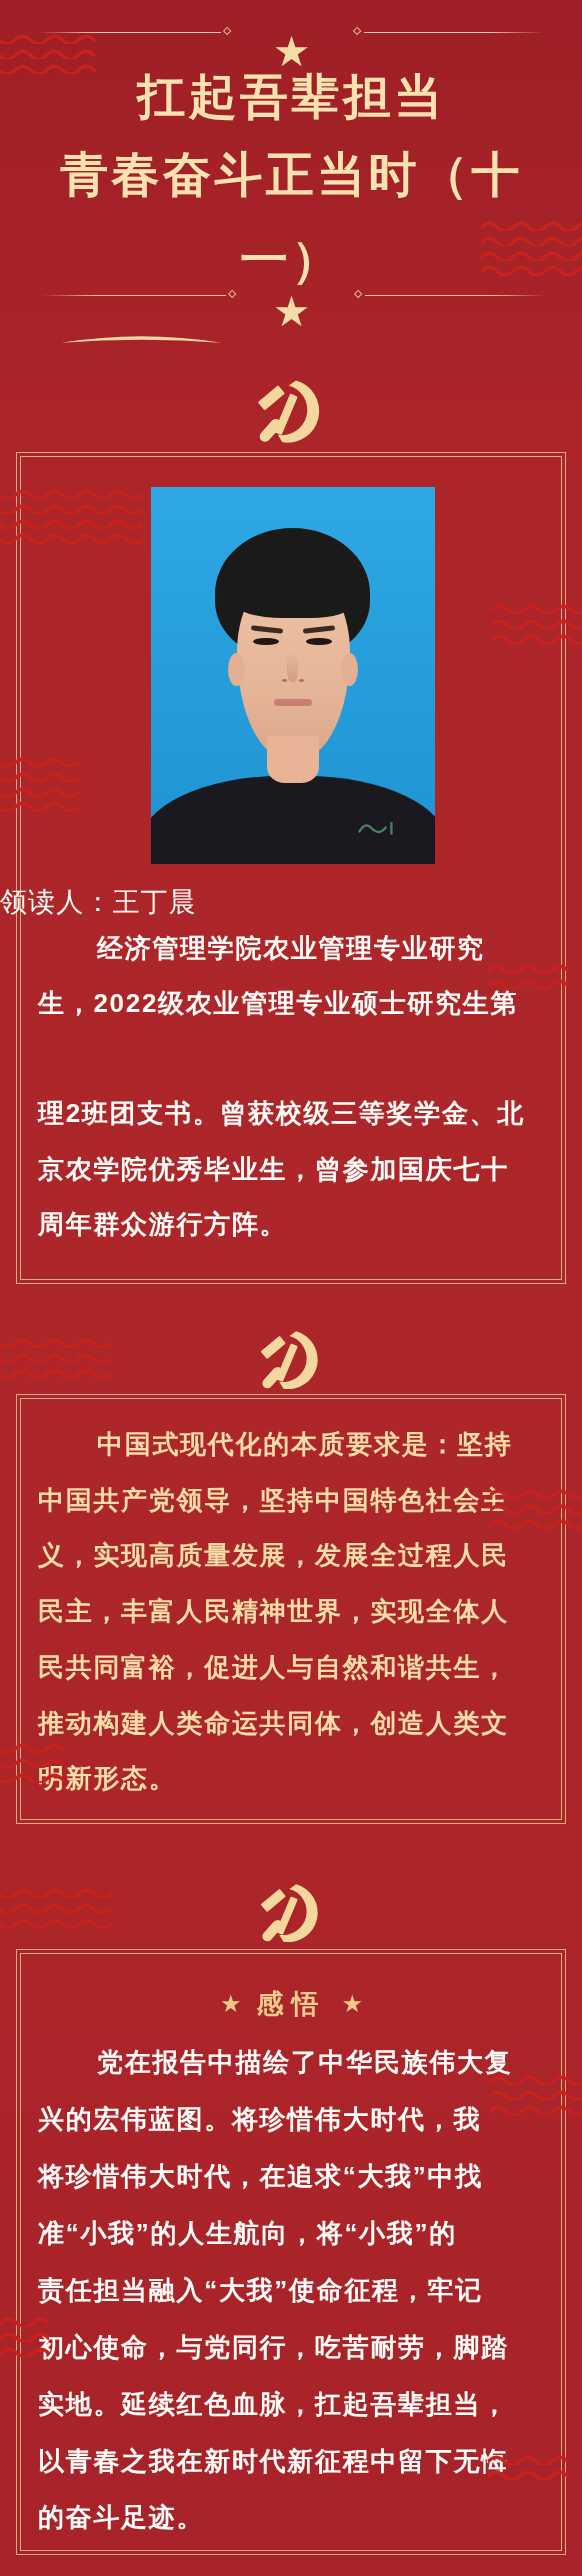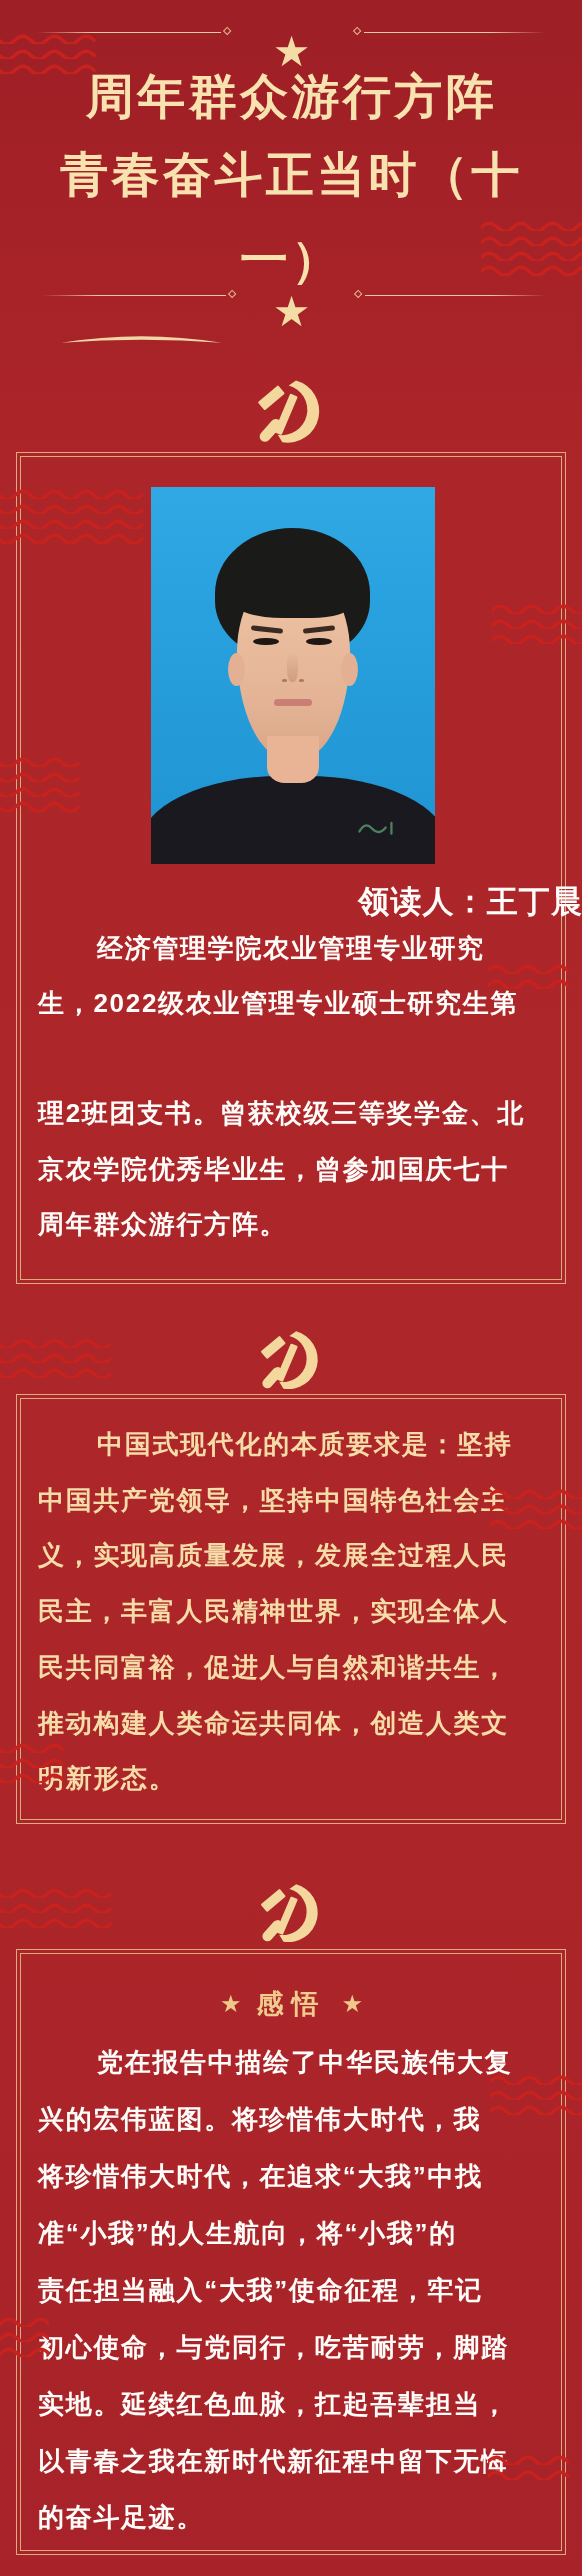--- a/index.html
+++ b/index.html
@@ -79,22 +79,22 @@
   #photo .wm{position:absolute;left:205px;top:333px;opacity:.85;}
   
   .bline{
     position:absolute;left:38px;width:507px;height:32px;line-height:32px;
     font-size:26px;font-weight:700;letter-spacing:1.7px;white-space:nowrap;
     color:var(--body-white);
   }
   .bline.indent{padding-left:59px;}
   .bline.goldtext{color:var(--quote-gold);}
   .caption-line{
-    position:absolute;left:0;right:0;text-align:right;height:32px;line-height:32px;
-    font-size:31px;font-weight:700;letter-spacing:1.1px;color:var(--body-white);white-space:nowrap;
+    position:absolute;left:0;right:0;text-align:left;height:32px;line-height:32px;
+    font-size:27px;font-weight:400;letter-spacing:1.1px;color:var(--body-white);white-space:nowrap;
   }
   #ganwu-row{
     position:absolute;left:0;right:0;top:1988px;height:32px;
     display:flex;align-items:center;justify-content:center;gap:15px;
     color:#F0CC8F;font-weight:700;
   }
   #ganwu-row .g-star{font-size:24px;color:#EFC98A;}
   #ganwu-row .g-text{font-size:27px;letter-spacing:8px;}
 </style>
 </head>
@@ -112,21 +112,21 @@
 </svg>
 
 <div id="page">
 
   <div class="hline l" style="left:36px;top:32px;width:185px;"></div>
   <span class="diamond" style="left:224px;top:28.4px;"></span>
   <span class="diamond" style="left:354px;top:28.4px;"></span>
   <div class="hline r" style="left:364px;top:32px;width:181px;"></div>
   <div class="big-star" style="top:30px;height:44px;line-height:44px;">★</div>
 
-  <div class="title-line" style="top:69px;">周年群众游行方阵</div>
+  <div class="title-line" style="top:69px;">扛起吾辈担当</div>
   <div class="title-line" style="top:147px;">青春奋斗正当时（十</div>
   <div class="title-line" style="top:232px;">一）</div>
 
   <div class="hline l" style="left:42px;top:295px;width:184px;"></div>
   <span class="diamond" style="left:229px;top:291px;"></span>
   <span class="diamond" style="left:355px;top:291px;"></span>
   <div class="hline r" style="left:365px;top:295px;width:181px;"></div>
   <div class="big-star" style="top:289px;height:46px;line-height:46px;">★</div>
   <svg class="swoosh" width="163" height="12.5" viewBox="0 0 286 22">
     <path d="M2 17 Q 143 -6 284 17 Q 143 7 2 17 Z" fill="#EFD6A4"></path>

